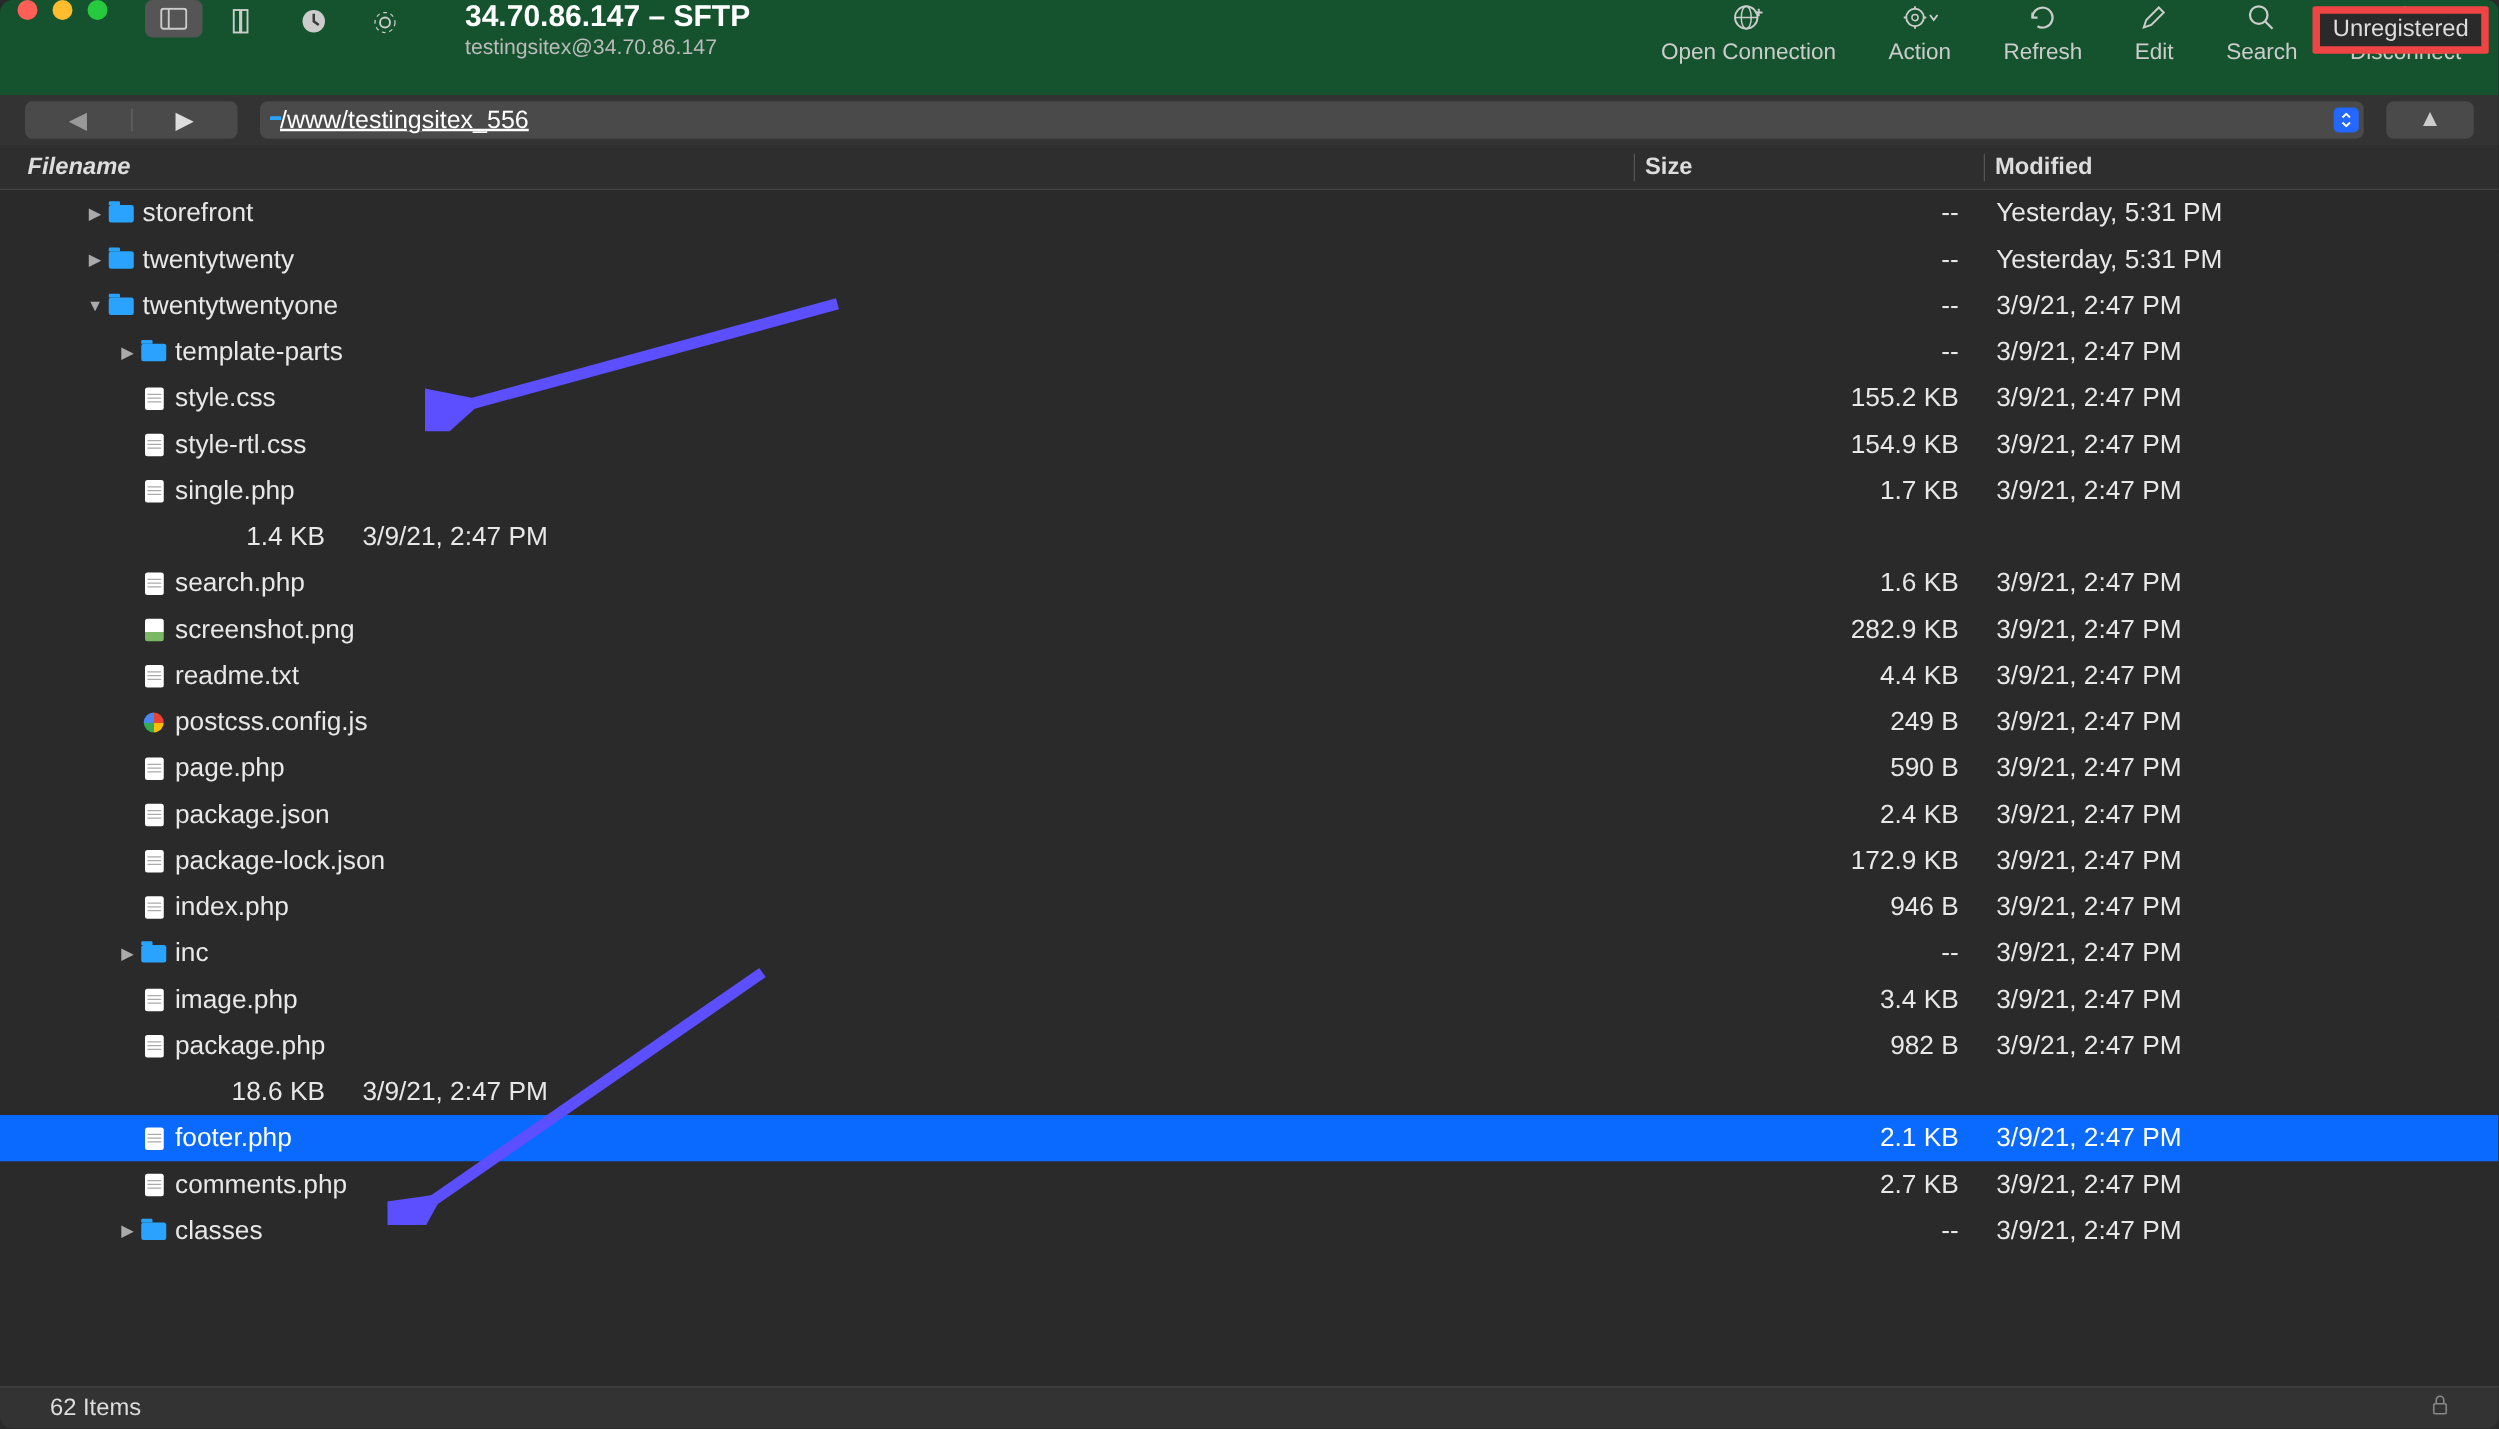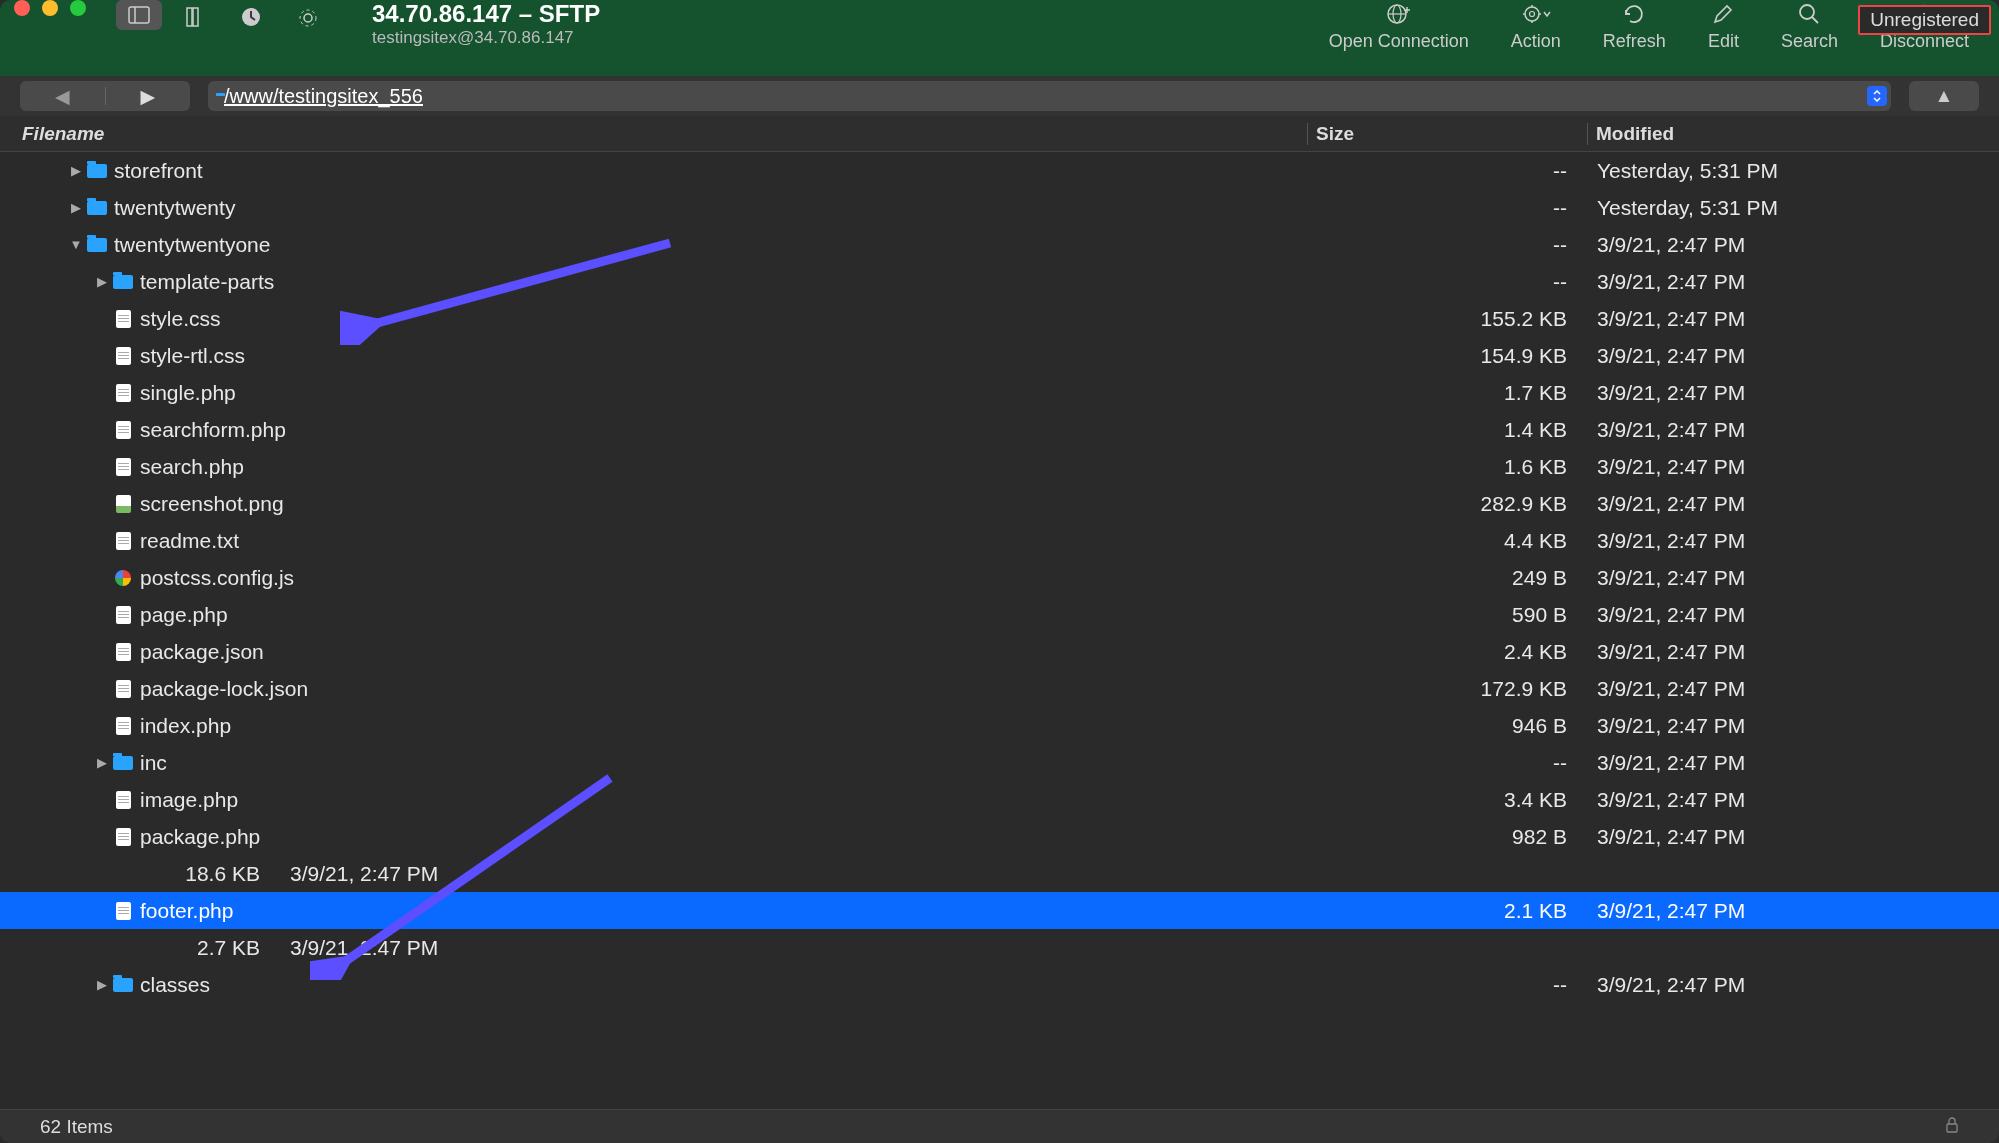--- a/index.html
+++ b/index.html
@@ -20,21 +20,21 @@
     flex-direction: column;
     background: #2a2a2a;
     border-radius: 10px;
     overflow: hidden;
     position: relative;
   }
   .unregistered {
     position: absolute;
     right: 8px;
     top: 5px;
-    border: 2px solid #ef4444;
+    border: 6px solid #ef4444;
     padding: 2px 10px;
     font-size: 19px;
     color: #ddd;
     border-radius: 2px;
     background: #2a2a2a;
     z-index: 100;
   }
   .titlebar {
     height: 76px;
     display: flex;
@@ -342,28 +342,20 @@
           <span class="file-icon">
             <span class="doc-glyph"></span>
           </span>
           <span>single.php</span>
         </div>
         <div class="size-cell">1.7 KB</div>
         <div class="mod-cell">3/9/21, 2:47 PM</div>
         <div class="scroll-pad"></div>
       </div>
       <div class="row">
-        <div class="name-cell">
-          <span class="indent-block" style="width: 92px;"></span>
-          <span class="disclosure"></span>
-          <span class="file-icon">
-            <span class="doc-glyph"></span>
-          </span>
-          <span>searchform.php</span>
-        </div>
         <div class="size-cell">1.4 KB</div>
         <div class="mod-cell">3/9/21, 2:47 PM</div>
         <div class="scroll-pad"></div>
       </div>
       <div class="row">
         <div class="name-cell">
           <span class="indent-block" style="width: 92px;"></span>
           <span class="disclosure"></span>
           <span class="file-icon">
             <span class="doc-glyph"></span>
@@ -516,20 +508,28 @@
           <span class="file-icon">
             <span class="doc-glyph"></span>
           </span>
           <span>footer.php</span>
         </div>
         <div class="size-cell">2.1 KB</div>
         <div class="mod-cell">3/9/21, 2:47 PM</div>
         <div class="scroll-pad"></div>
       </div>
       <div class="row">
+        <div class="name-cell">
+          <span class="indent-block" style="width: 92px;"></span>
+          <span class="disclosure"></span>
+          <span class="file-icon">
+            <span class="doc-glyph"></span>
+          </span>
+          <span>comments.php</span>
+        </div>
         <div class="size-cell">2.7 KB</div>
         <div class="mod-cell">3/9/21, 2:47 PM</div>
         <div class="scroll-pad"></div>
       </div>
       <div class="row">
         <div class="name-cell">
           <span class="indent-block" style="width: 92px;"></span>
           <span class="disclosure">▶</span>
           <span class="file-icon">
             <span class="folder-glyph"></span>

